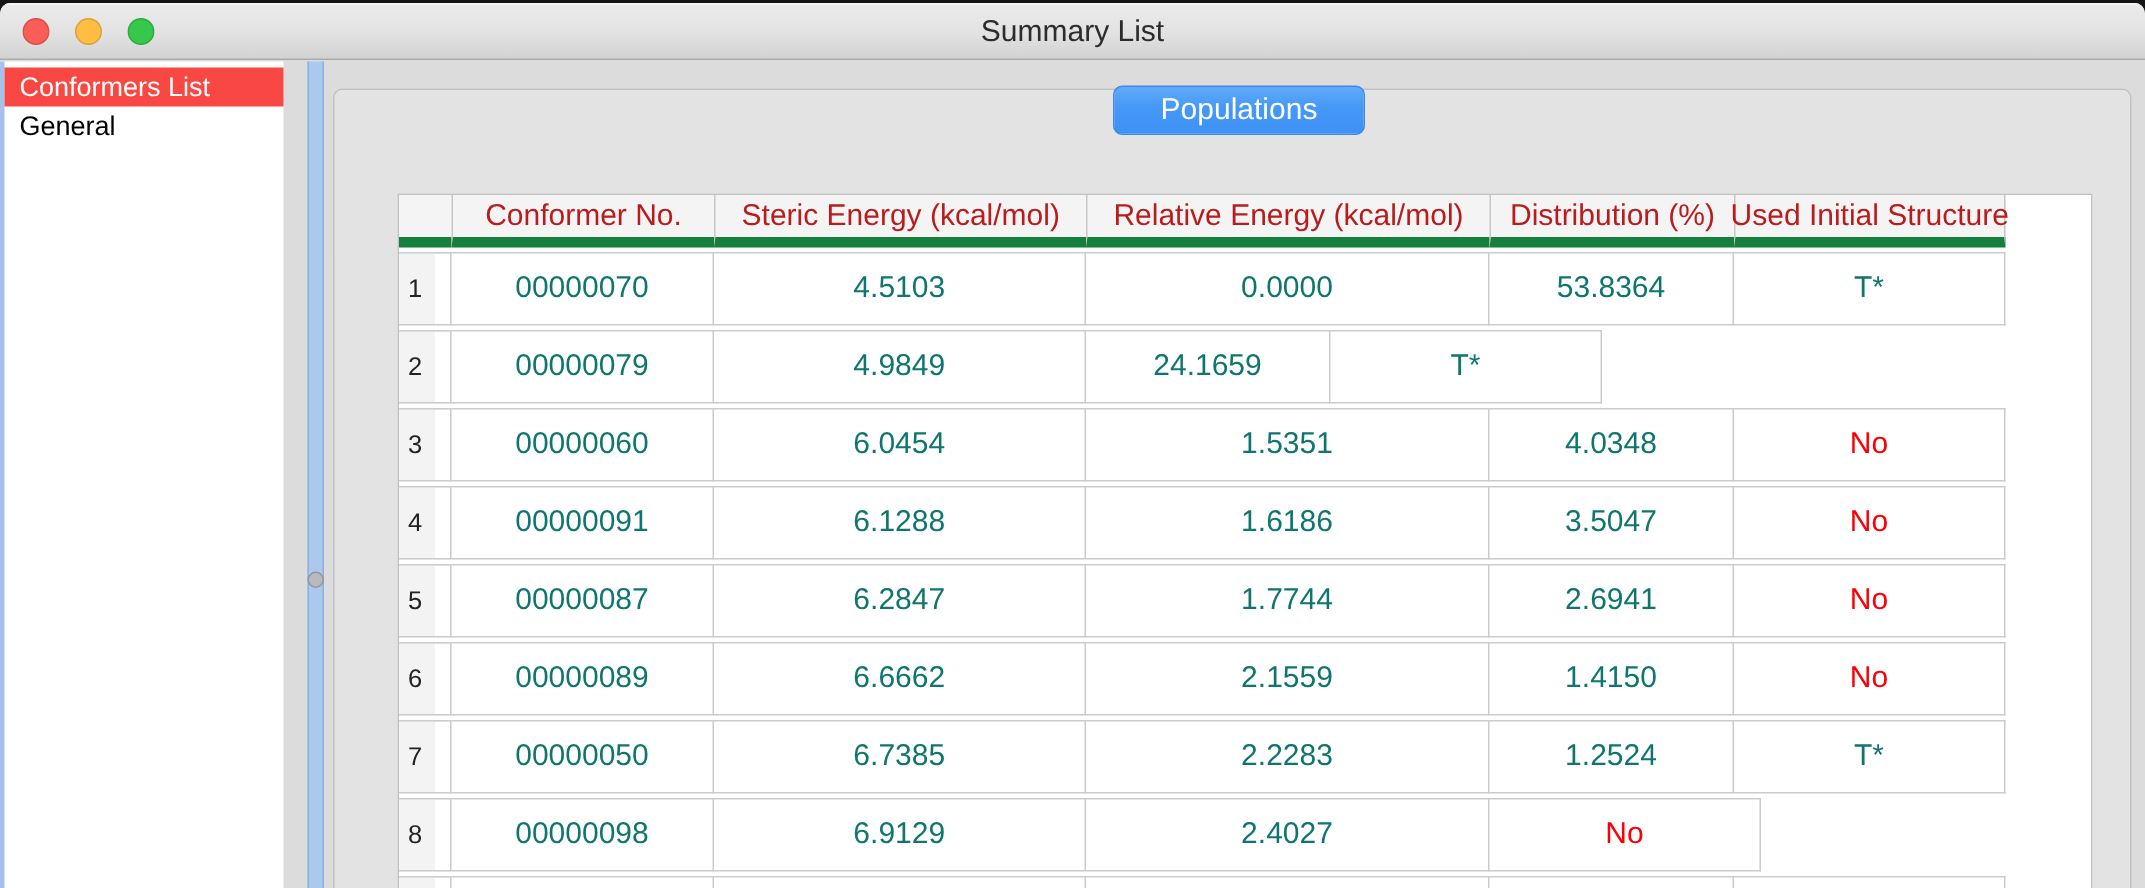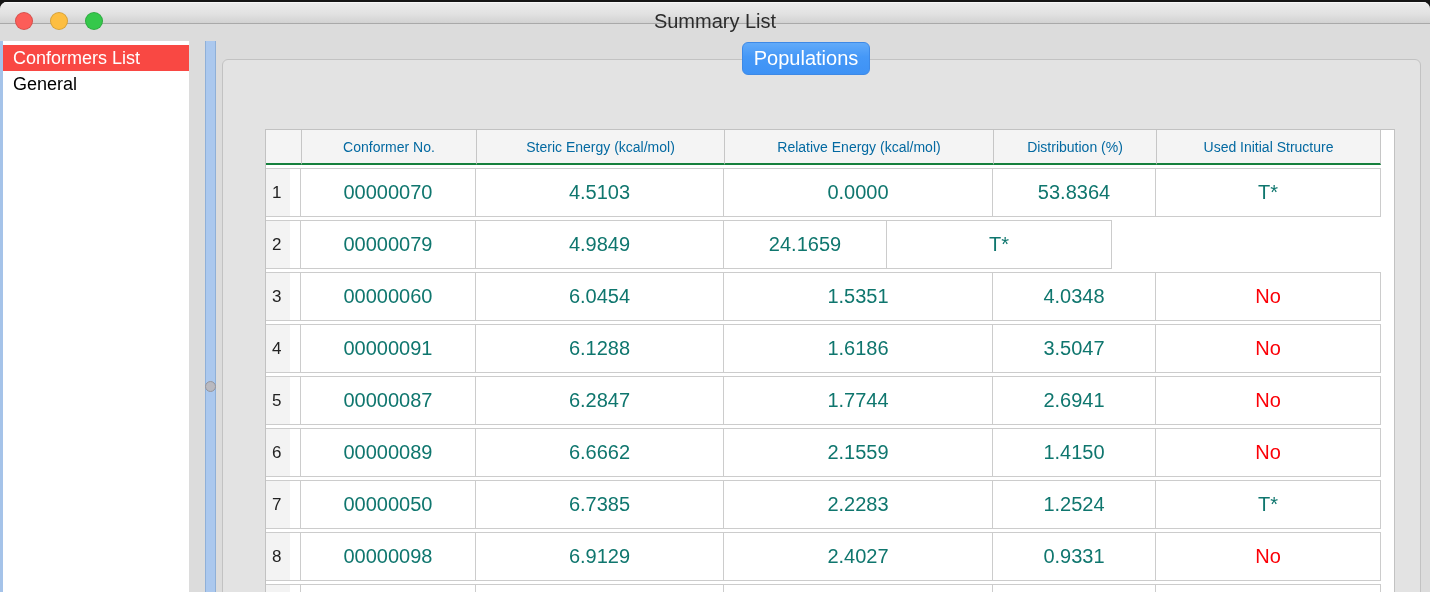--- a/index.html
+++ b/index.html
@@ -13,21 +13,21 @@
 
   .window {
     position: absolute; left: 0; top: 2px; right: 0; bottom: 0;
     background: #dcdcdc;
     border-radius: 7px 7px 0 0;
     overflow: hidden;
   }
 
   
   .titlebar {
-    position: absolute; left: 0; top: 0; right: 0; height: 22px;
+    position: absolute; left: 0; top: 0; right: 0; height: 38px;
     background: linear-gradient(180deg, #ececec 0%, #e2e2e2 55%, #d2d2d2 100%);
     border-bottom: 1px solid #a9a9a9;
     box-shadow: inset 0 1px 0 #f7f7f7;
   }
   .title {
     width: 100%; text-align: center;
     line-height: 38px; font-size: 20px; color: #2c2c2c;
   }
   .traffic { position: absolute; top: 10px; width: 18px; height: 18px;
     border-radius: 50%; border: 1px solid rgba(0,0,0,0.15); }
@@ -62,43 +62,43 @@
 
   
   .content { position: absolute; left: 216px; top: 39px; right: 0; bottom: 0; background: #dcdcdc; }
   .tab-pane {
     position: absolute; left: 6px; top: 18px; right: 9px; bottom: -10px;
     background: #e3e3e3;
     border: 1px solid #c2c2c2;
     border-radius: 6px;
   }
   .tab-button {
-    position: absolute; left: 526px; top: 1px;
-    width: 128px; height: 33px;
+    position: absolute; left: 526px; top: 16px;
+    width: 168px; height: 33px;
     background: linear-gradient(180deg, #61aaf9 0%, #4598f7 45%, #3e92f5 100%);
     border: 1px solid #3d89e6;
     border-radius: 6px;
     color: #ffffff; font-size: 20px;
     text-align: center; line-height: 31px;
     z-index: 5;
   }
 
   
   .table-wrap {
     position: absolute; left: 42px; top: 69px;
     width: 1130px; height: 486px;
     background: #ffffff;
     border: 1px solid #c2c2c2;
     overflow: hidden;
   }
   .thead { display: flex; height: 35px; }
   .th {
     background: #f4f4f4;
-    border-bottom: 2px solid #15803d;
-    font-size: 14px; color: #0369a1;
+    border-bottom: 7px solid #15803d;
+    font-size: 20px; color: #b91c1c;
     display: flex; align-items: center; justify-content: center;
     white-space: nowrap;
   }
   .th + .th { border-left: 1px solid #c6c6c6; }
   .th.last { border-right: 1px solid #c6c6c6; }
 
   .trow { display: flex; height: 49px; margin-top: 3px; }
   .td {
     border-top: 1px solid #cccccc; border-bottom: 1px solid #cccccc;
     border-right: 1px solid #cccccc;
@@ -112,21 +112,21 @@
     background: #f3f3f3;
     box-shadow: inset -10px 0 0 #ffffff;
   }
   .td.red { color: #fb0007; }
 
   .col-num    { width: 35px; }
   .col-conf   { width: 175px; }
   .col-steric { width: 248px; }
   .col-rel    { width: 269px; }
   .col-dist   { width: 163px; }
-  .col-used   { width: 225px; }
+  .col-used   { width: 181px; }
 </style>
 </head>
 <body>
 
 <div class="window">
 
   <div class="titlebar">
     <span class="traffic close" style="background-color: rgb(252, 93, 88);"></span>
     <span class="traffic minimize" style="background-color: rgb(253, 190, 65);"></span>
     <span class="traffic zoomw" style="background-color: rgb(53, 200, 75);"></span>
@@ -215,21 +215,20 @@
     <div class="td col-rel">2.2283</div>
     <div class="td col-dist">1.2524</div>
     <div class="td col-used">T*</div>
   </div>
 
   <div class="trow">
     <div class="td rownum col-num">8</div>
     <div class="td col-conf">00000098</div>
     <div class="td col-steric">6.9129</div>
     <div class="td col-rel">2.4027</div>
-    <div class="td col-dist">0.9331</div>
     <div class="td col-used red">No</div>
   </div>
 
   <div class="trow">
     <div class="td rownum col-num">9</div>
     <div class="td col-conf">00000082</div>
     <div class="td col-steric">6.9481</div>
     <div class="td col-rel">2.4378</div>
     <div class="td col-dist">0.8794</div>
     <div class="td col-used red">No</div>

